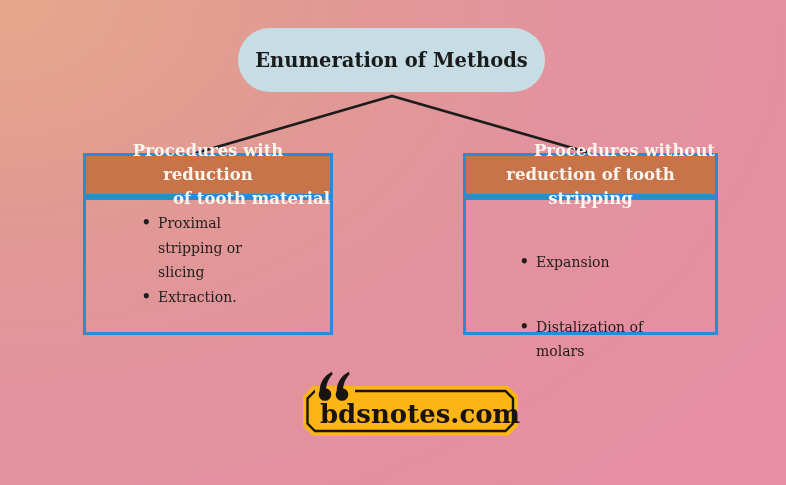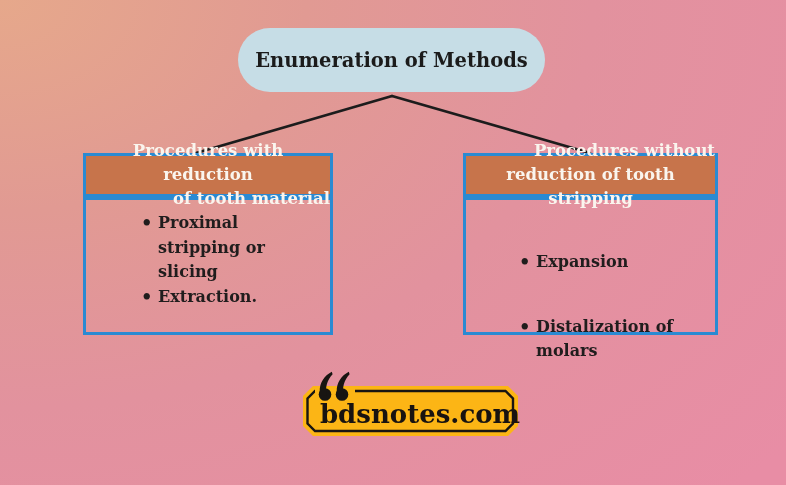--- a/index.html
+++ b/index.html
@@ -43,21 +43,21 @@
   }
   .box-body {
     box-sizing: border-box;
     border: 3px solid #2a8ad2;
     height: 138px;
     background: transparent;
   }
   .box-body ul {
     margin: 0; padding: 0;
     list-style: none;
-    color: #201d1d; font-weight: 700; font-size: 16px; line-height: 24.5px;
+    color: #201d1d; font-weight: 400; font-size: 14px; line-height: 24.5px;
   }
   .box-left  .box-body ul { padding: 11px 0 0 72px; }
   .box-right .box-body ul { padding: 10px 0 0 70px; }
   .box-body li { position: relative; }
   .box-left  .box-body li { max-width: 108px; }
   .box-right .box-body li { max-width: 140px; margin-top: 40px; }
   .box-body li::before {
     content: "\2022";
     position: absolute; left: -17px; top: 0;
     font-size: 18px;

